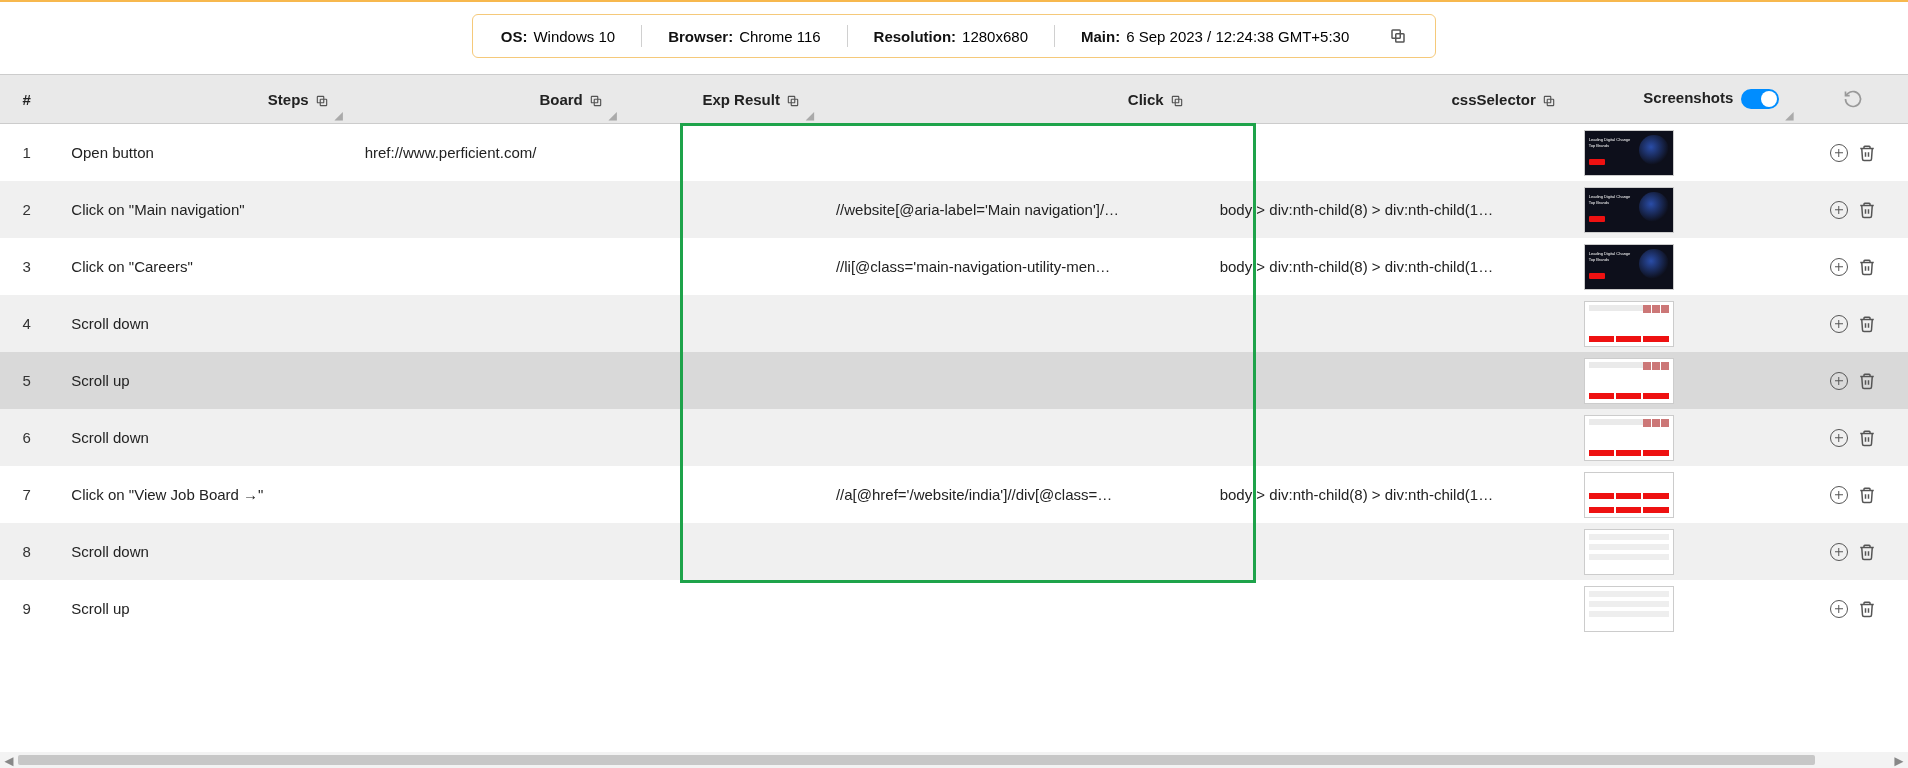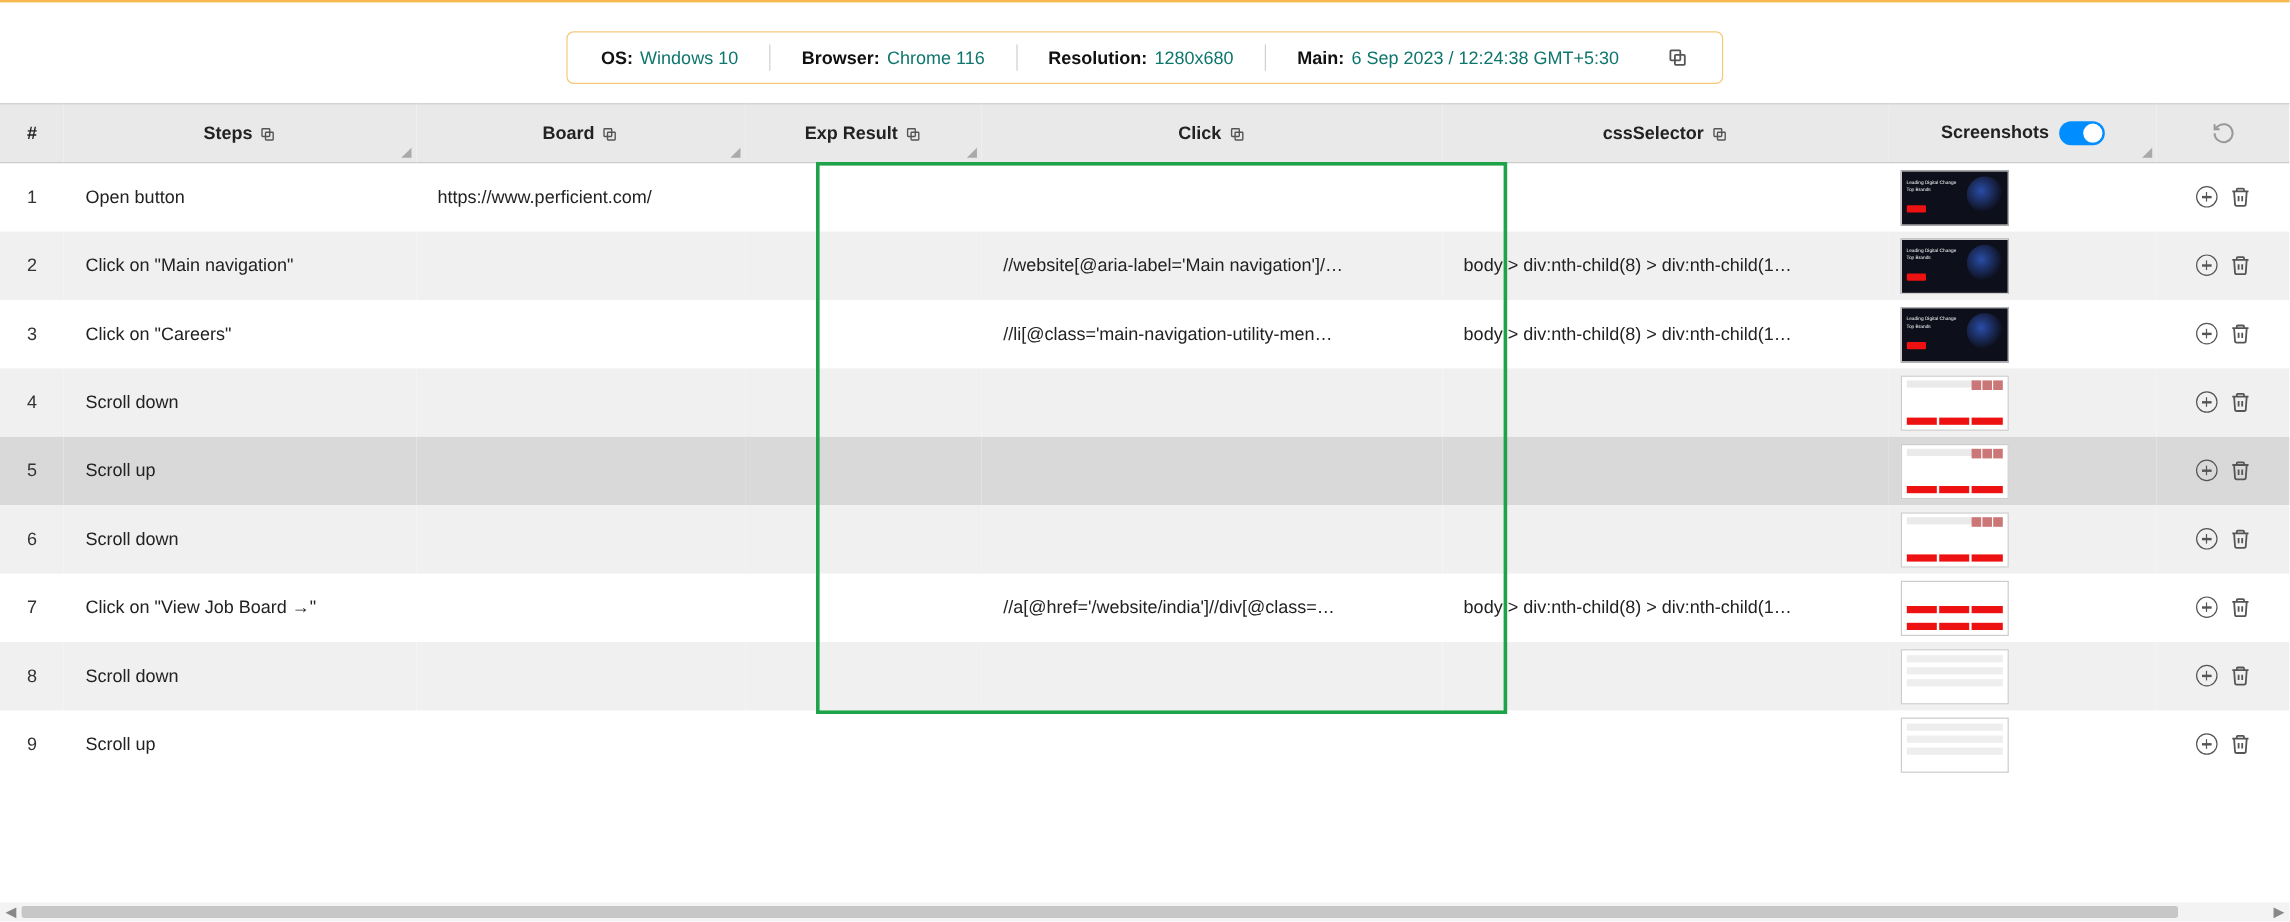--- a/index.html
+++ b/index.html
@@ -11,32 +11,32 @@
   --row-alt:#f0f0f0;
   --info-border:#f5c97a;
   --highlight:#1ea34a;
   --toggle-on:#008dff;
 }
 *{box-sizing:border-box}
 html,body{margin:0;padding:0;font-family:Arial,Helvetica,sans-serif;font-size:15px;color:var(--text);background:#fff;}
 body{width:1908px;height:768px;overflow:hidden;border-top:2px solid #f7b84d}
 
 
-.info-wrap{display:flex;align-items:center;justify-content:center;padding:24px 0 16px}
+.info-wrap{display:flex;align-items:center;justify-content:center;padding:12px 0 16px}
 .info-bar{display:flex;align-items:center;gap:26px;border:1px solid var(--info-border);border-radius:6px;padding:10px 28px;background:#fff}
 .info-seg{display:flex;align-items:center;gap:6px}
 .info-label{font-weight:700;color:#111}
-.info-val{color:#0f766e}
+.info-val{color:#000000}
 .divider{width:1px;height:22px;background:#d0d0d0}
 .copy-ico{color:#555;cursor:pointer;display:inline-flex;margin-left:14px}
 
 
 .table{width:100%;border-collapse:separate;border-spacing:0}
 .thead{background:var(--header-bg);}
-.th{position:relative;padding:14px 18px;font-weight:700;border-top:1px solid #ccc;border-bottom:1px solid #ccc;text-align:center;white-space:nowrap}
+.th{position:relative;padding:14px 18px;font-weight:700;border-top:1px solid #ccc;border-bottom:1px solid #ccc;text-align:right;white-space:nowrap}
 .th .resize{position:absolute;right:4px;bottom:2px;color:#aaa;font-size:10px}
 .th .copy-sm{margin-left:6px;color:#555;vertical-align:middle;display:inline-flex}
 .col-num{width:44px;text-align:center}
 .col-steps{width:244px}
 .col-data{width:228px}
 .col-exp{width:164px}
 .col-xpath{width:284px}
 .col-css{width:292px}
 .col-shot{width:186px}
 .col-act{width:90px;text-align:center}
@@ -162,21 +162,21 @@
       <th class="th col-act"><span class="und"><svg viewBox="0 0 24 24" fill="none" stroke="currentColor" stroke-width="2">
                 <path d="M3 12a9 9 0 1 0 3-6.7L3 8"></path>
                 <polyline points="3 3 3 8 8 8"></polyline>
               </svg></span></th>
     </tr>
   </thead>
   <tbody id="tbody">
         <tr class="tr">
           <td class="td num">1</td>
           <td class="td">Open button</td>
-          <td class="td">https://www.perficient.com/</td>
+          <td class="td">href://www.perficient.com/</td>
           <td class="td"></td>
           <td class="td"></td>
           <td class="td"></td>
           <td class="td shot">
             <div class="thumb thumb-dark">
               <div class="t-text">Leading Digital Change<br>Top Brands</div>
               <div class="t-btn"></div>
             </div>
           </td>
           <td class="td act"><span class="ico-btn">

